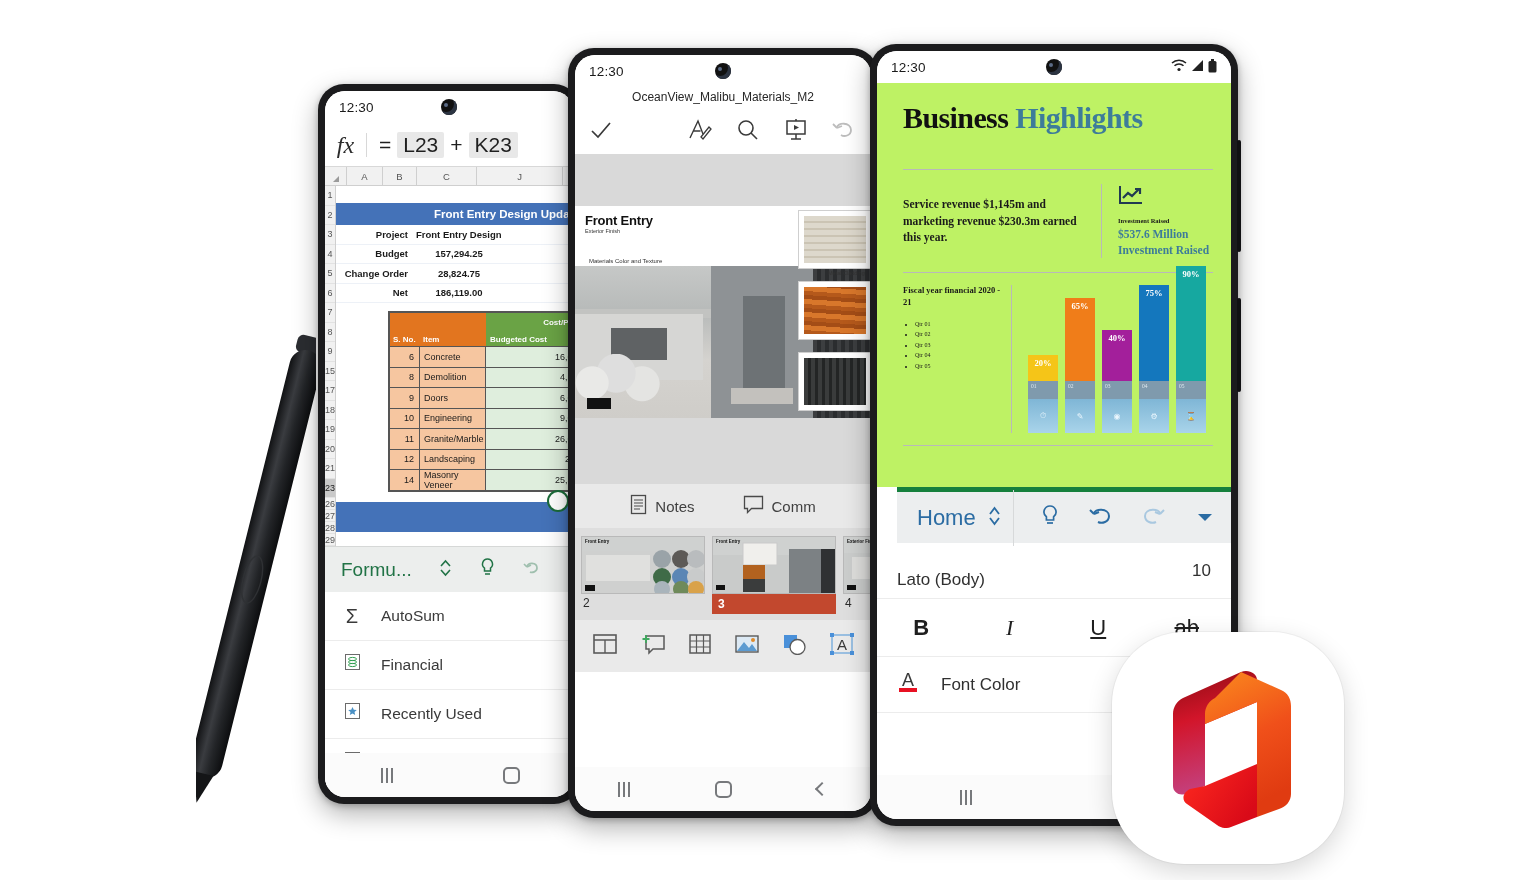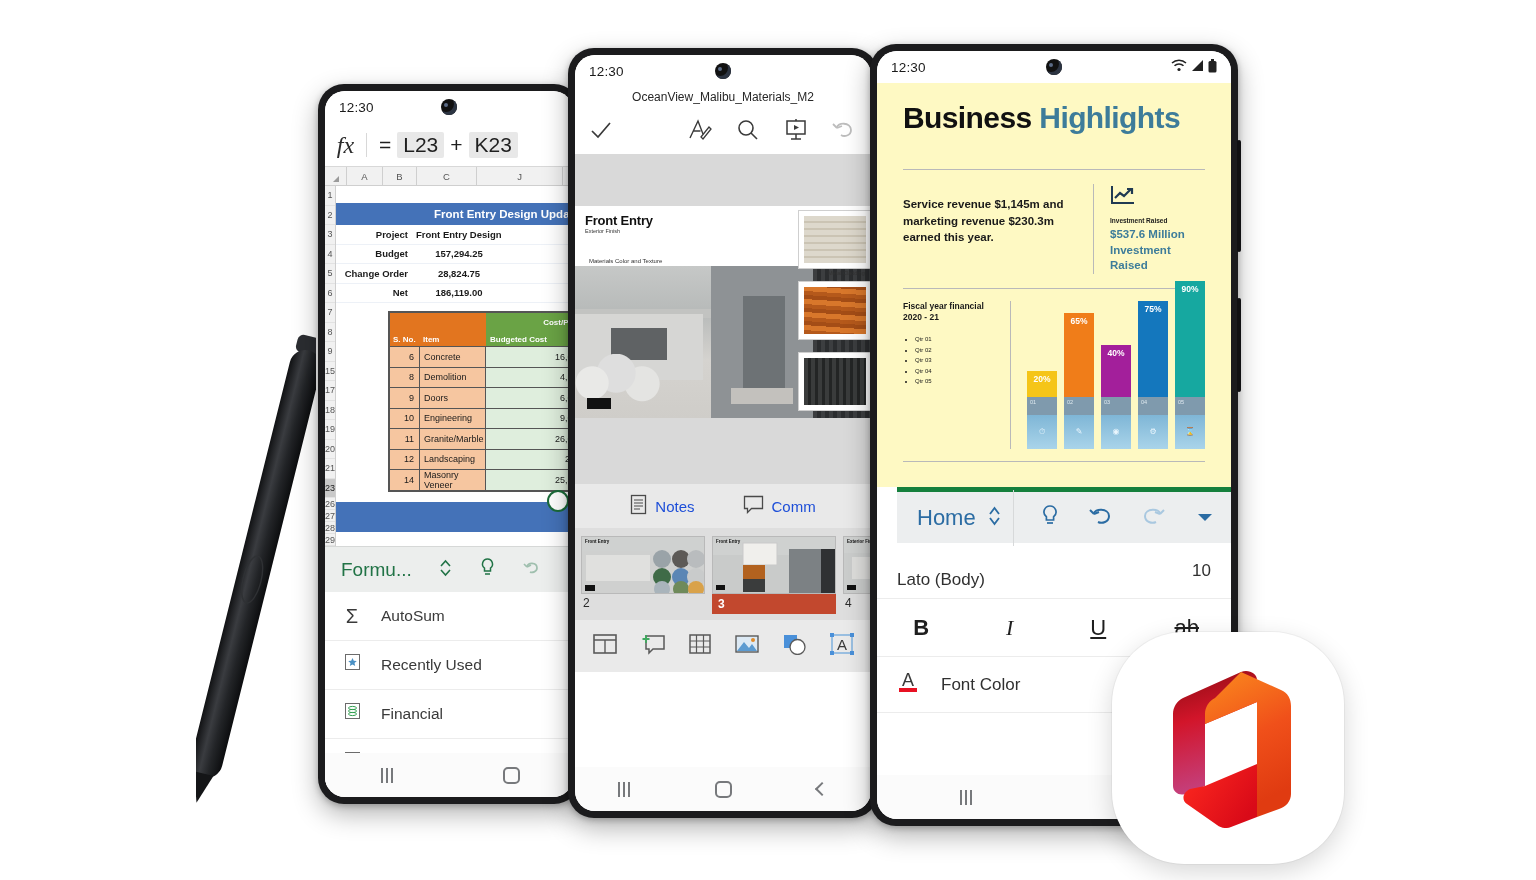--- a/index.html
+++ b/index.html
@@ -122,34 +122,34 @@
   .sw1{top:5px;width:72px;height:57px;
        background:repeating-linear-gradient(0deg,#ddd8cc 0 5px,#cbc4b4 5px 7px),
                   repeating-linear-gradient(90deg,#e6e1d6 0 11px,#d7d1c3 11px 13px);}
   .sw2{top:76px;width:72px;height:57px;
        background:repeating-linear-gradient(4deg,#b5591b 0 4px,#d8772b 4px 9px,#a44d16 9px 13px);}
   .sw3{top:147px;width:72px;height:57px;
        background:repeating-linear-gradient(90deg,#3a3c3c 0 4px,#232525 4px 7px);}
   .slide-logo{position:absolute;left:12px;bottom:9px;width:24px;height:11px;background:#111;}
 
   .pp-notesbar{height:44px;display:flex;align-items:center;justify-content:center;gap:48px;
-               font-size:15px;color:#1d4ed8;background:#e9e9e9;}
+               font-size:15px;color:#404040;background:#e9e9e9;}
   .pp-notesbar .itm{display:flex;align-items:center;gap:8px;}
   .pp-thumbs{height:92px;background:#dedede;display:flex;gap:7px;padding:8px 6px 0 6px;overflow:hidden;}
   .thumb{width:124px;flex:0 0 auto;}
   .thumb .pic{height:58px;background:#cfd1d0;border:1px solid #b9b9b9;position:relative;overflow:hidden;}
   .thumb .num{font-size:12px;color:#2b2b2b;padding:2px 0 0 2px;}
   .thumb.sel .num{background:#c2482e;color:#fff;font-weight:700;padding:3px 0 3px 6px;}
   .tt-title{position:absolute;left:3px;top:2px;font-size:4.5px;font-weight:700;color:#111;}
   .pp-insertbar{height:52px;background:#eaeaea;display:flex;align-items:center;justify-content:space-around;
                 padding:0 6px;}
 
   
   #phone-word { left:870px; top:44px; width:368px; height:782px; }
-  .wd-page { padding:18px 26px 0 26px; background:#fef9c3; height:404px; }
+  .wd-page { padding:18px 18px 0 26px; background:#bef264; height:404px;font-family:Liberation Serif, serif; }
   .wd-h1 { font-size:30px; font-weight:700; color:#111; letter-spacing:-.6px; }
   .wd-h1 .accent { color:#3d7c9a; }
   .wd-rule { height:1px; background:#b9b9b9; margin:34px 0 0 0; }
   .wd-cols { display:flex; margin-top:14px; }
   .wd-col-l { flex:1; padding-right:14px;margin-top:12px; }
   .wd-col-r { width:112px; padding-left:16px; border-left:1px solid #b9b9b9; }
   .wd-lead { font-size:11.5px; font-weight:700; color:#1a1a1a; line-height:1.45; }
   .wd-kicker { font-size:6.5px; font-weight:700; color:#1a1a1a; margin-top:7px; }
   .wd-stat { font-size:11.5px; font-weight:700; color:#3d7c9a; line-height:1.35; margin-top:3px; }
   .wd-rule2 { height:1px; background:#b9b9b9; margin-top:14px; }
@@ -362,35 +362,35 @@
 
       <div class="xl-list">
         <div class="it">
           <span class="ic" style="font-size:20px;color:#3a3a3a;">Σ</span>
           <span>AutoSum</span>
         </div>
         <div class="it">
           <span class="ic">
             <svg width="17" height="20" viewBox="0 0 17 20">
                 <rect x="1.5" y="1.5" width="14" height="15" fill="#fff" stroke="#6b6b6b"></rect>
-                <path d="M8.5 5 l1.3 2.8 3 .3-2.3 2 .7 3-2.7-1.6-2.7 1.6.7-3-2.3-2 3-.3z" fill="#4a90c4"></path>
-              </svg>
-          </span>
-          <span>Recently Used</span>
-        </div>
-        <div class="it">
-          <span class="ic">
-            <svg width="17" height="20" viewBox="0 0 17 20">
-                <rect x="1.5" y="1.5" width="14" height="15" fill="#fff" stroke="#6b6b6b"></rect>
                 <ellipse cx="8.5" cy="6" rx="4" ry="1.6" fill="none" stroke="#2f9e4f"></ellipse>
                 <ellipse cx="8.5" cy="9" rx="4" ry="1.6" fill="none" stroke="#2f9e4f"></ellipse>
                 <ellipse cx="8.5" cy="12" rx="4" ry="1.6" fill="none" stroke="#2f9e4f"></ellipse>
               </svg>
           </span>
           <span>Financial</span>
+        </div>
+        <div class="it">
+          <span class="ic">
+            <svg width="17" height="20" viewBox="0 0 17 20">
+                <rect x="1.5" y="1.5" width="14" height="15" fill="#fff" stroke="#6b6b6b"></rect>
+                <path d="M8.5 5 l1.3 2.8 3 .3-2.3 2 .7 3-2.7-1.6-2.7 1.6.7-3-2.3-2 3-.3z" fill="#4a90c4"></path>
+              </svg>
+          </span>
+          <span>Recently Used</span>
         </div>
         <div class="it">
           <span class="ic">
             <svg width="17" height="20" viewBox="0 0 17 20">
                 <rect x="1.5" y="1.5" width="14" height="15" fill="#fff" stroke="#6b6b6b"></rect>
                 <text x="8.5" y="13" font-size="11" fill="#a24ea2" text-anchor="middle" font-family="Liberation Sans, sans-serif">?</text>
               </svg>
           </span>
           <span>Logical</span>
         </div>

